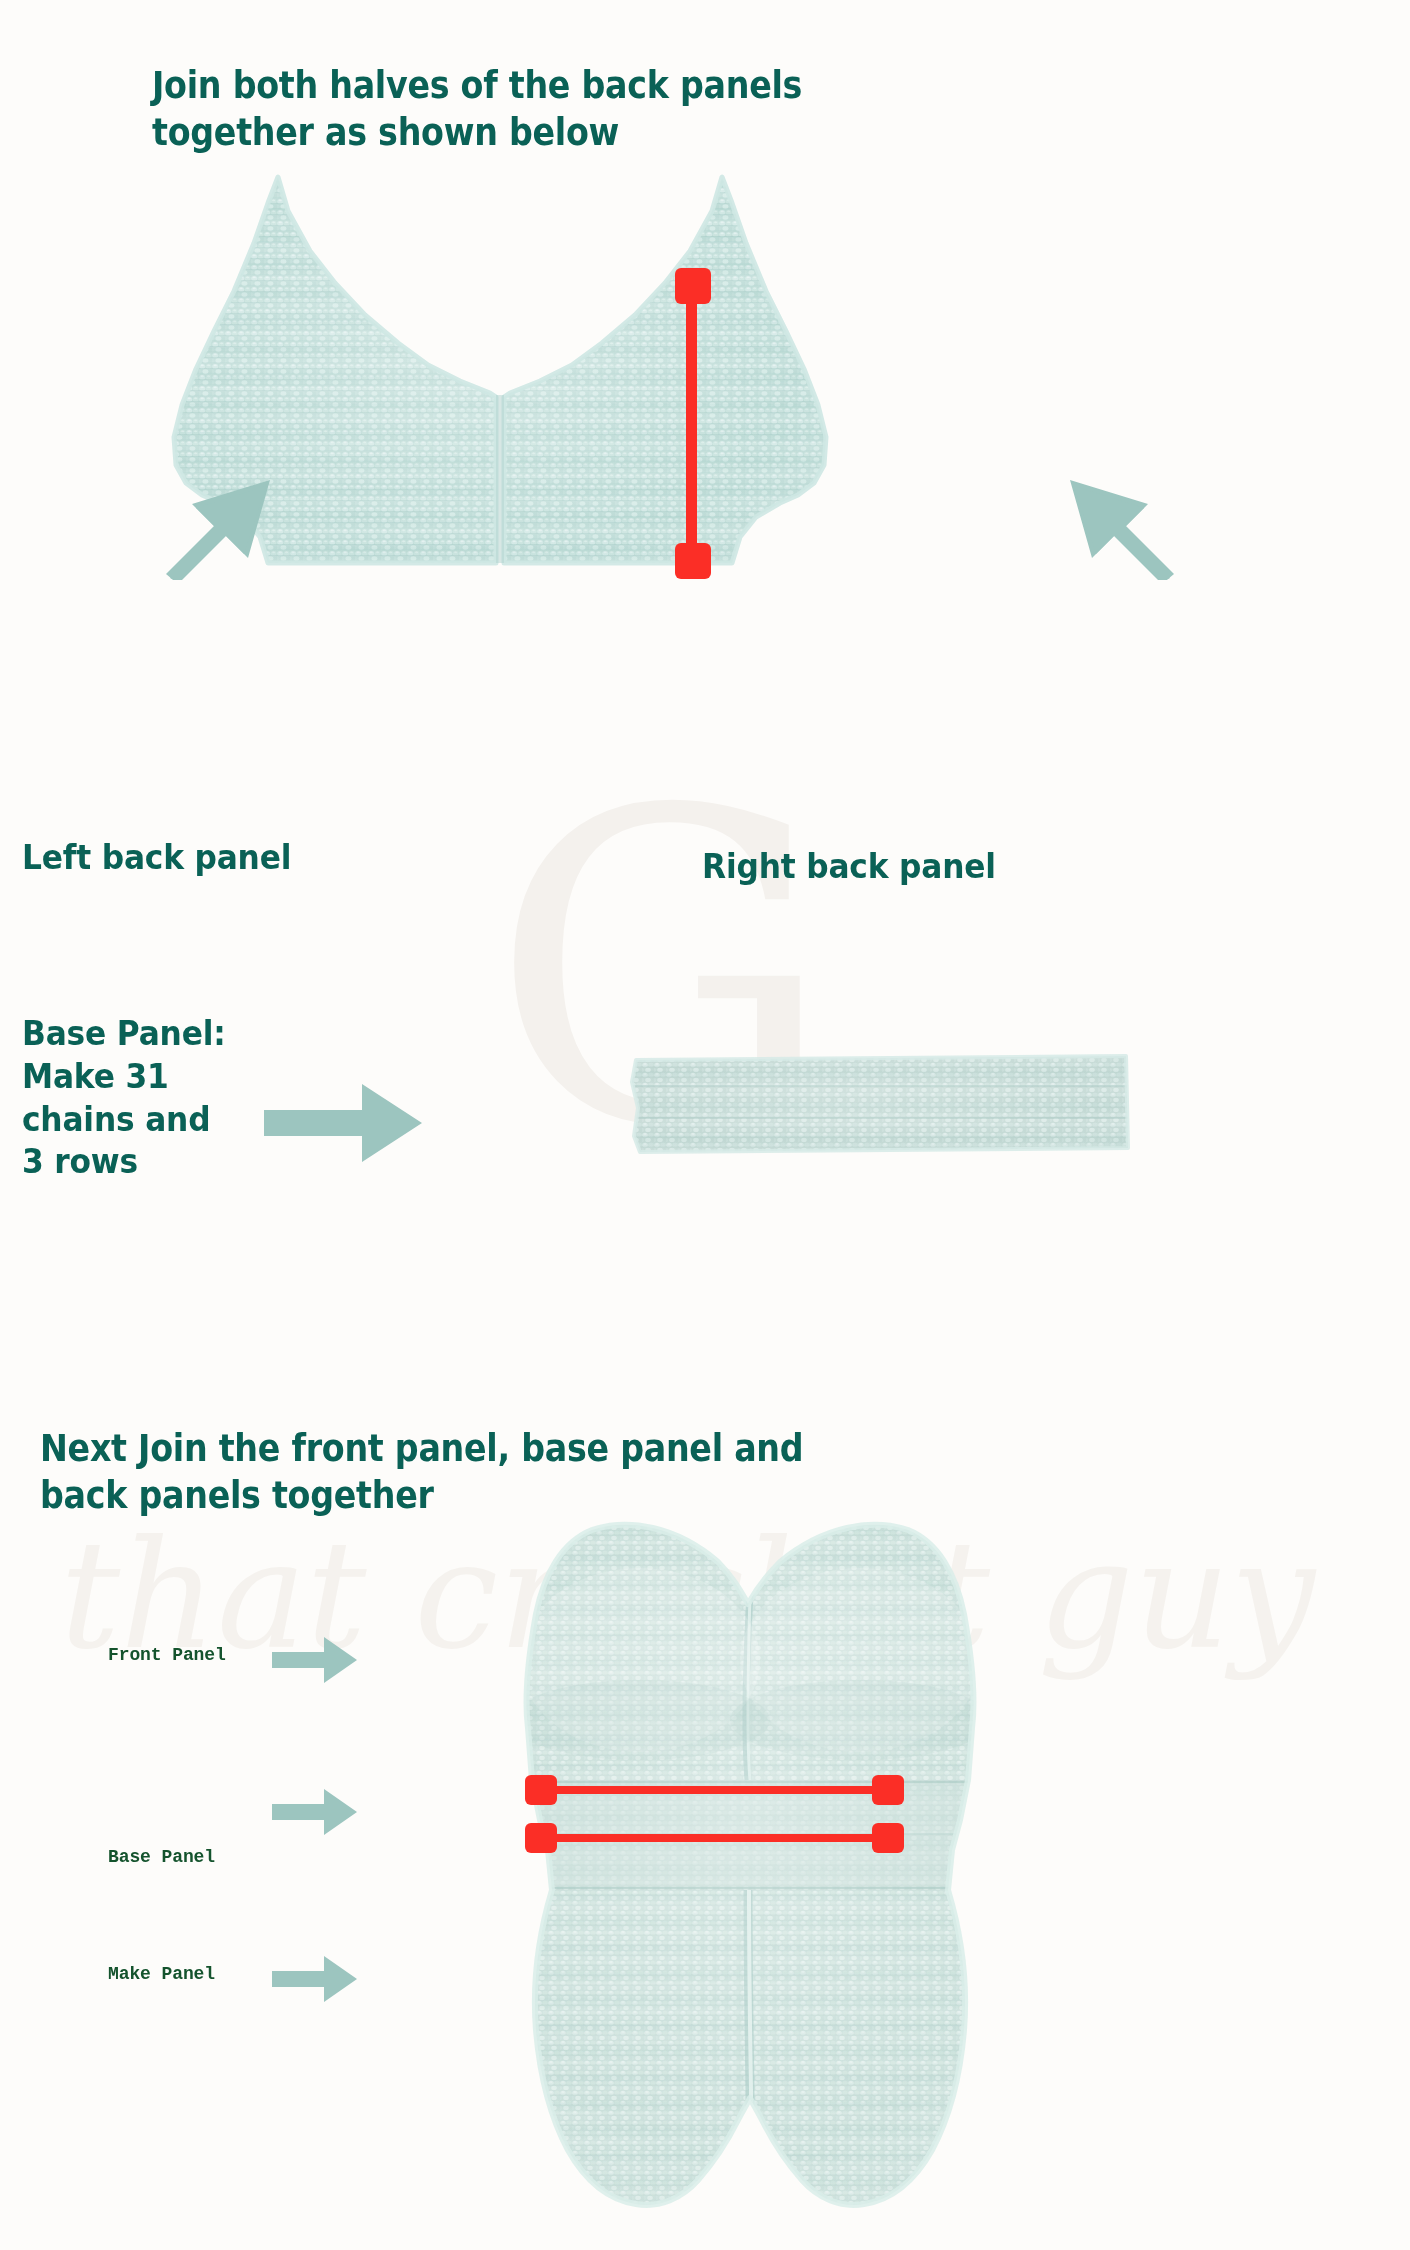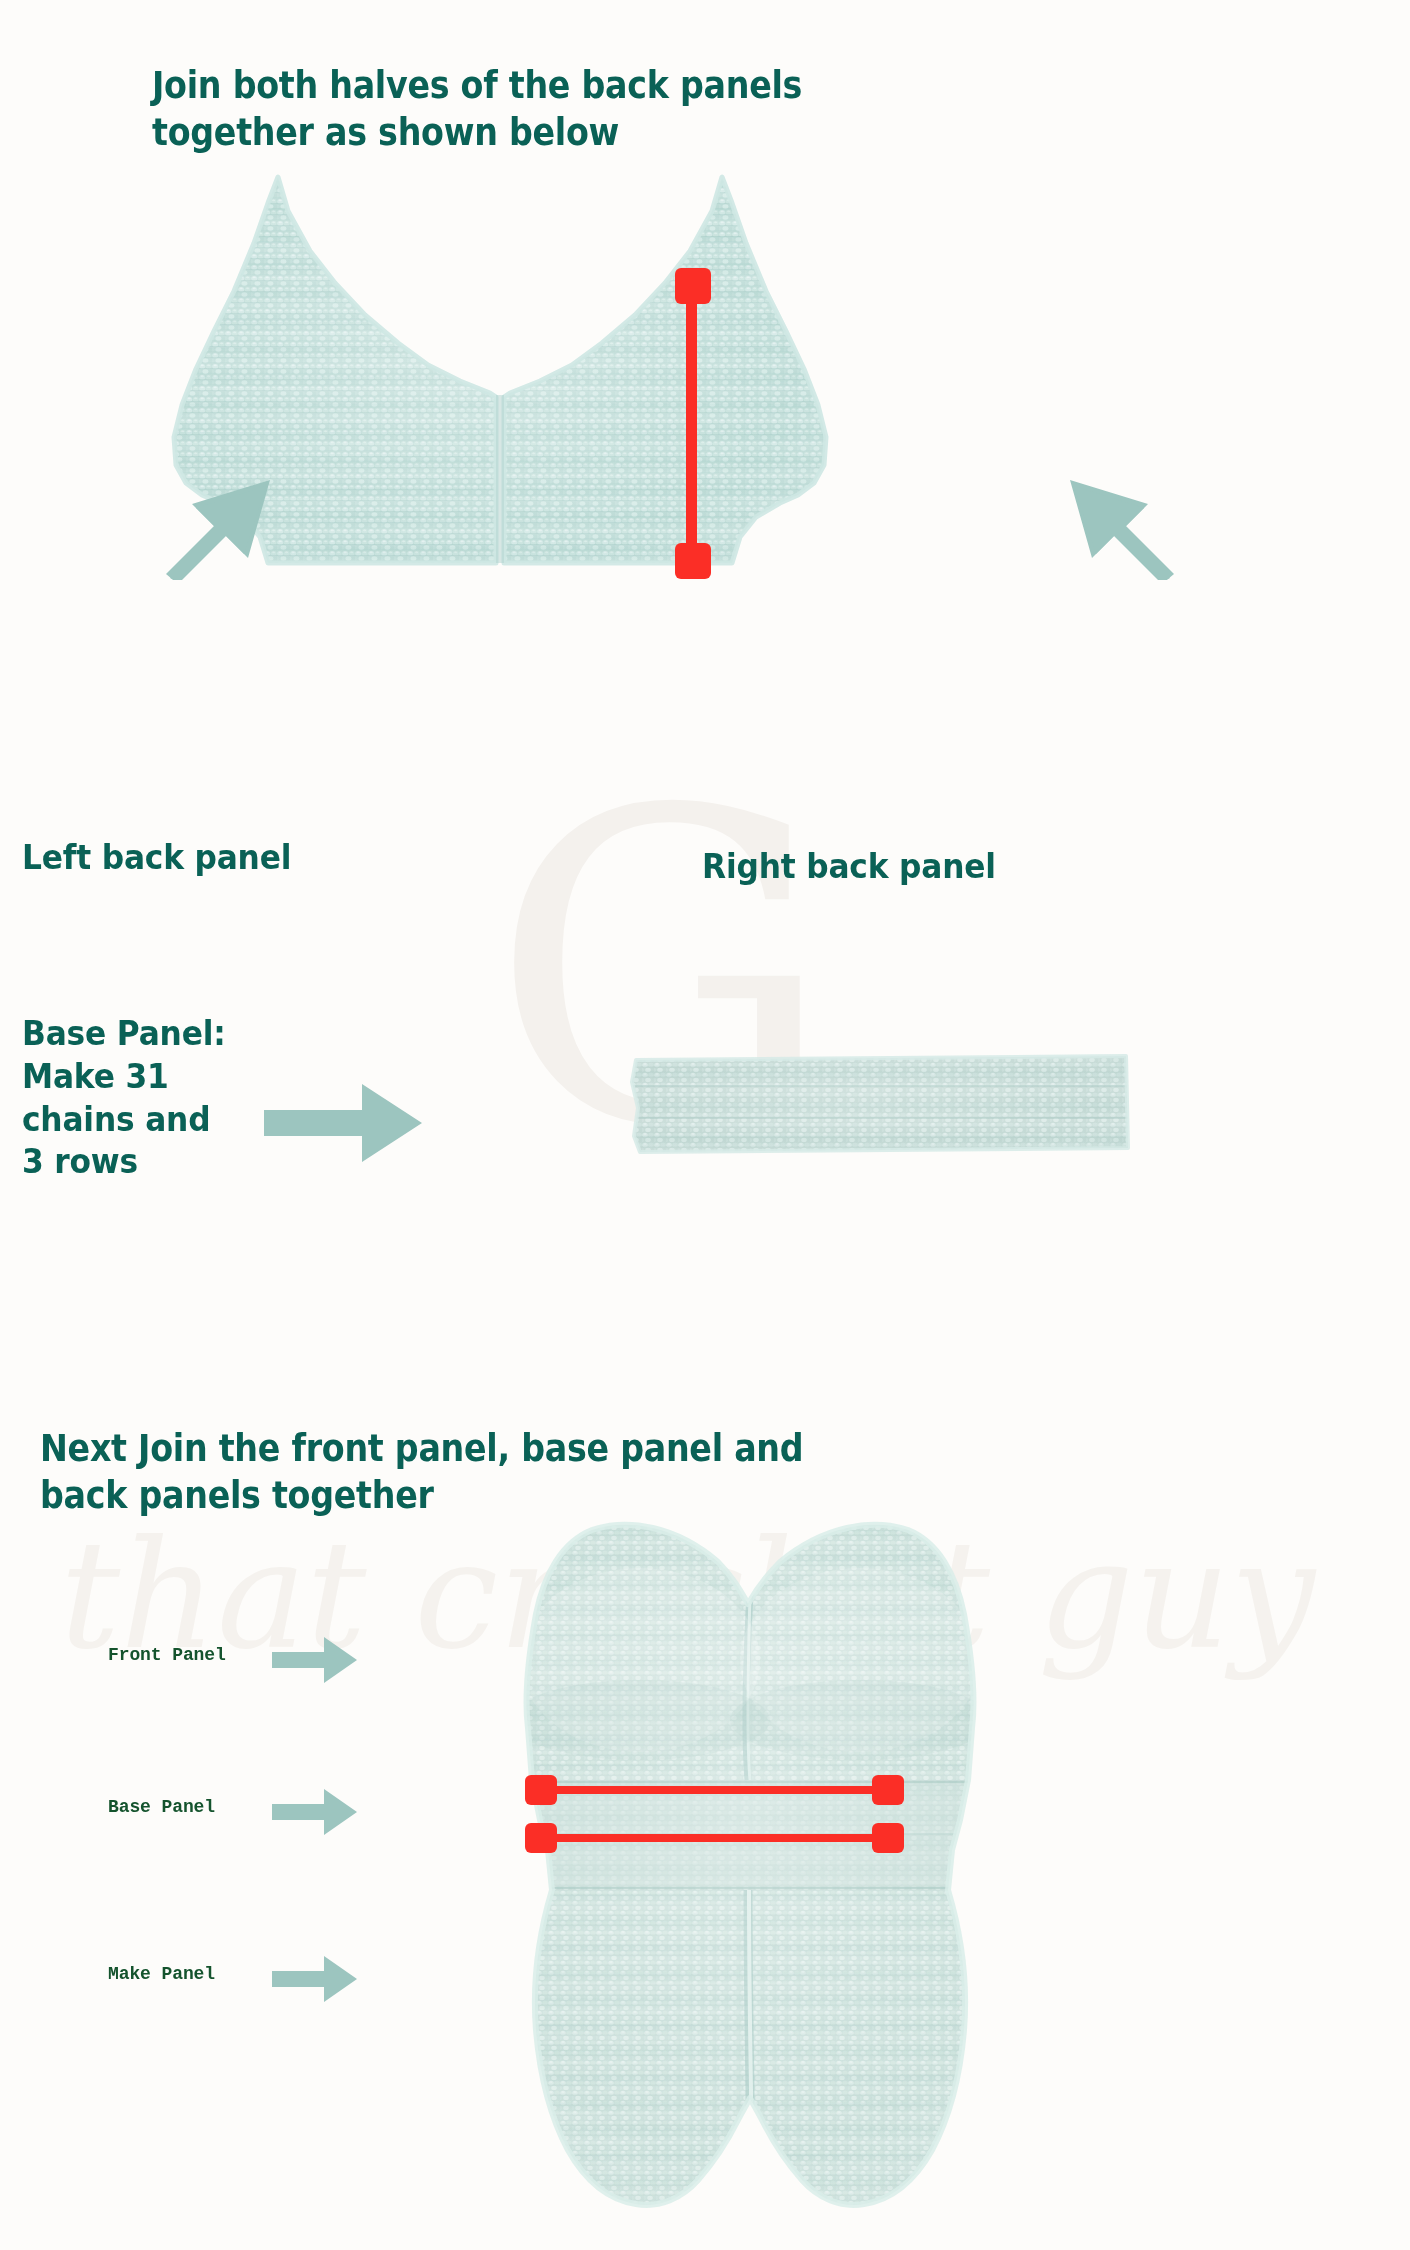--- a/index.html
+++ b/index.html
@@ -405,21 +405,21 @@
   <div class="seam-cap" style="left:525px; top:1823px; width:32px; height:30px;"></div>
   <div class="seam-cap" style="left:872px; top:1823px; width:32px; height:30px;"></div>
 
   <div class="small-label" style="left:108px; top:1645px;">Front Panel</div>
   <div class="arrow" style="left:272px; top:1635px;">
     <svg width="86" height="50" viewBox="0 0 86 50">
       <path d="M0,17 L52,17 L52,2 L85,25 L52,48 L52,33 L0,33 Z" fill="#9CC5BF"></path>
     </svg>
   </div>
 
-  <div class="small-label" style="left:108px; top:1797px;">Base Panel</div>
+  <div class="small-label" style="left:108px; top:1847px;">Base Panel</div>
   <div class="arrow" style="left:272px; top:1787px;">
     <svg width="86" height="50" viewBox="0 0 86 50">
       <path d="M0,17 L52,17 L52,2 L85,25 L52,48 L52,33 L0,33 Z" fill="#9CC5BF"></path>
     </svg>
   </div>
 
   <div class="small-label" style="left:108px; top:1964px;">Make Panel</div>
   <div class="arrow" style="left:272px; top:1954px;">
     <svg width="86" height="50" viewBox="0 0 86 50">
       <path d="M0,17 L52,17 L52,2 L85,25 L52,48 L52,33 L0,33 Z" fill="#9CC5BF"></path>

